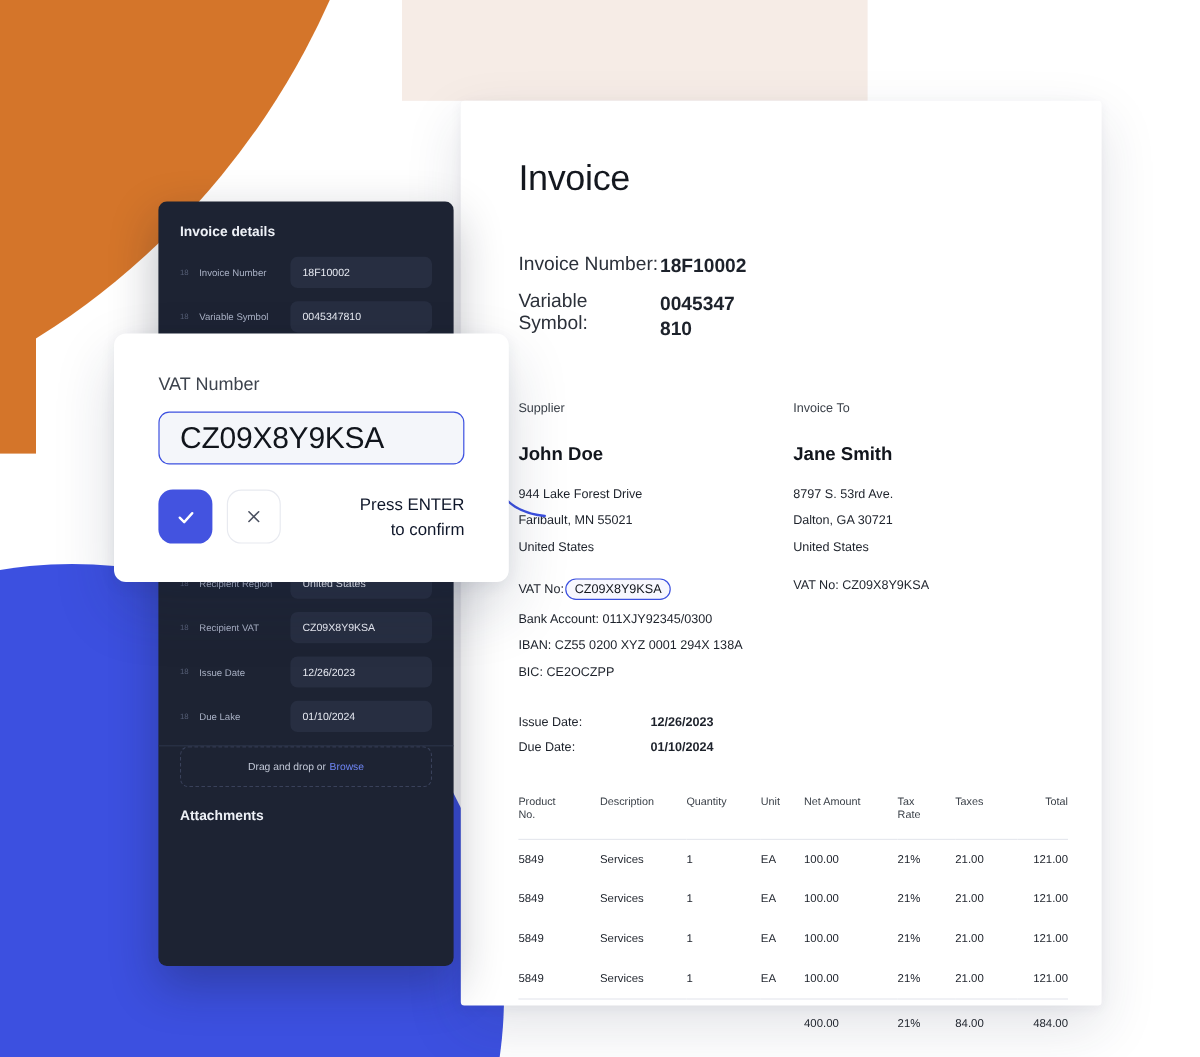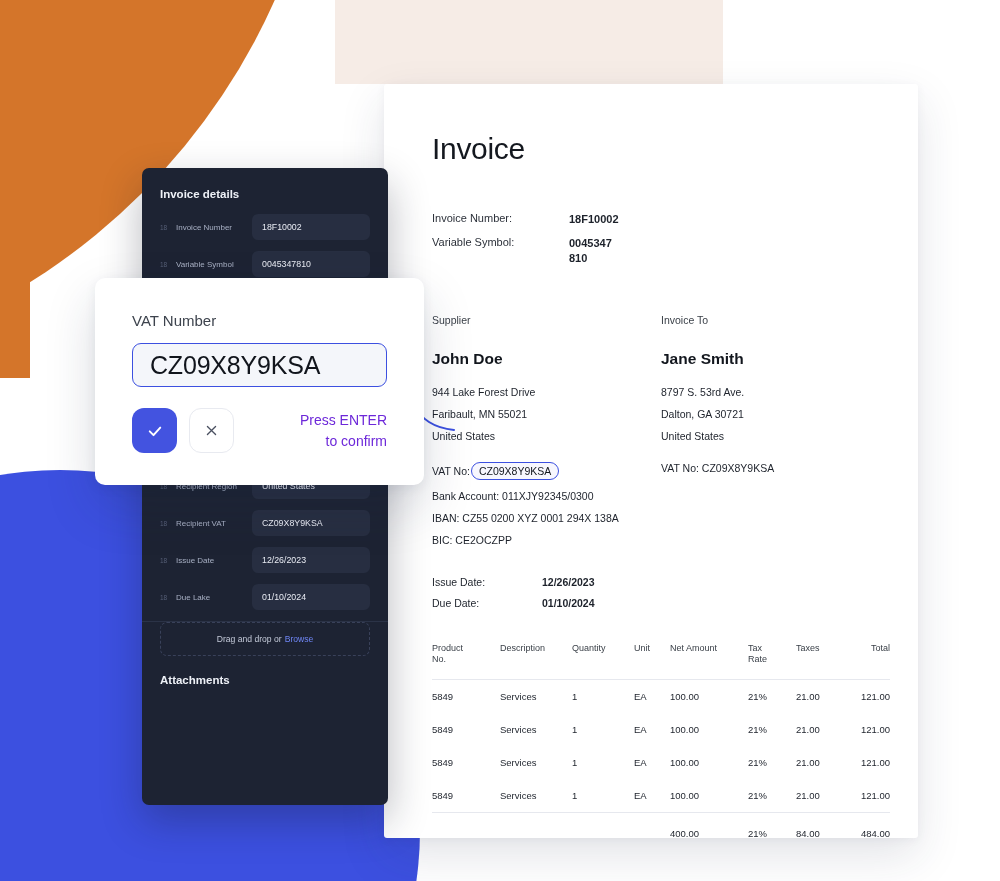--- a/index.html
+++ b/index.html
@@ -56,21 +56,21 @@
     background: #ffffff;
     border-radius: 3px;
     box-shadow: 0 18px 46px rgba(40,48,80,0.13), 0 2px 10px rgba(40,48,80,0.05);
     padding: 48px 28px 0 48px;
   }
   #invoice-title {
     font-size: 30px; font-weight: 400; color: #14181f;
     letter-spacing: -0.3px;
     margin-bottom: 46px;
   }
-  .meta-row { display: flex; font-size: 11px; color: #1d222b; margin-bottom: 9px; gap: 19px; }
+  .meta-row { display: flex; font-size: 16px; color: #1d222b; margin-bottom: 9px; }
   .meta-label { width: 118px; color: #2c313a; }
   .meta-value { font-weight: 700; max-width: 62px; line-height: 1.35; }
 
   .parties { display: flex; margin-top: 48px; }
   .party { width: 250px; }
   .party-kicker { font-size: 10.5px; color: #3b4149; margin-bottom: 24px; }
   .party-name { font-size: 15.5px; font-weight: 700; color: #12161d; margin-bottom: 18px; }
   .party-line { font-size: 10.5px; color: #1d222b; margin-bottom: 10px; }
   .party-gap { height: 10px; }
   .vat-line { font-size: 10.5px; color: #1d222b; display: flex; align-items: center; }
@@ -102,21 +102,21 @@
   table.lines tbody tr td {
     font-size: 9.5px; color: #1d222b;
     padding: 11px 0;
   }
   table.lines tbody tr:first-child td { border-top: 1px solid #e6e8ee; }
   tr.subtotal td { border-top: 1px solid #e6e8ee; padding-top: 15px !important; }
 
   
   #dark-panel {
     position: absolute;
-    left: 142px; top: 168px;
+    left: 132px; top: 168px;
     width: 246px; height: 637px;
     background: #1d2333;
     border-radius: 7px;
     box-shadow: 0 16px 40px rgba(20,24,40,0.30);
     overflow: hidden;
     padding: 0 18px;
   }
   .panel-heading {
     font-size: 11.5px; font-weight: 700; color: #eef1f7;
     padding: 20px 0 14px 0;
@@ -170,21 +170,21 @@
   #vat-actions { display: flex; align-items: center; margin-top: 21px; }
   .act-btn {
     width: 45px; height: 45px; border-radius: 12px;
     display: flex; align-items: center; justify-content: center;
     flex: none;
   }
   #confirm-btn { background: #4353e0; margin-right: 12px; }
   #cancel-btn { background: #ffffff; border: 1px solid #e8eaf0; }
   #enter-hint {
     margin-left: auto; text-align: right;
-    font-size: 14px; color: #6d28d9; line-height: 1.45;
+    font-size: 14px; color: #0f172a; line-height: 1.45;
   }
 </style>
 </head>
 <body>
 
 <div id="stage">
 
   <div class="deco" id="cream-rect"></div>
   <div class="deco" id="orange-arc"></div>
   <div class="deco" id="orange-arc-fill"></div>

